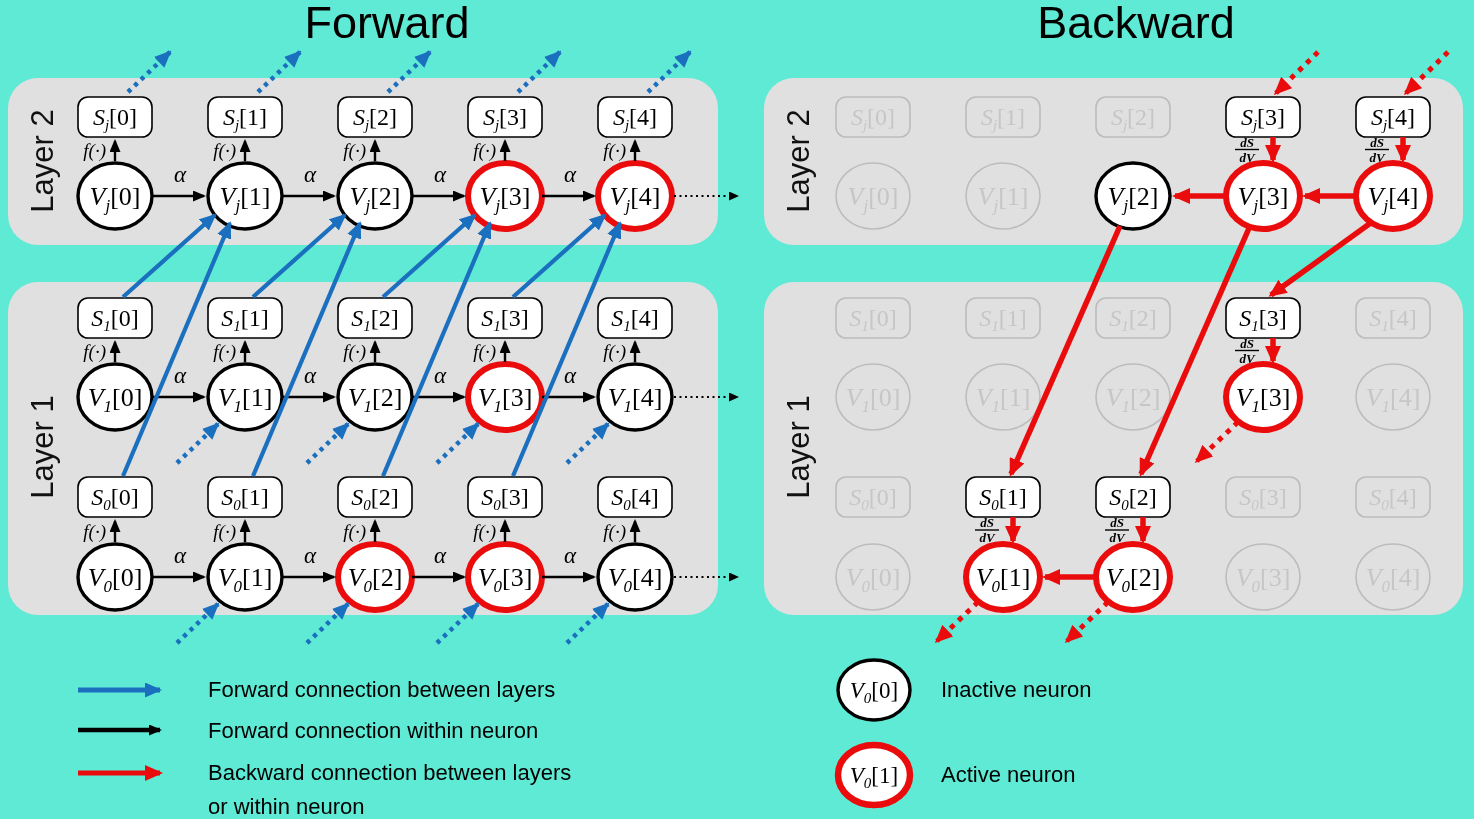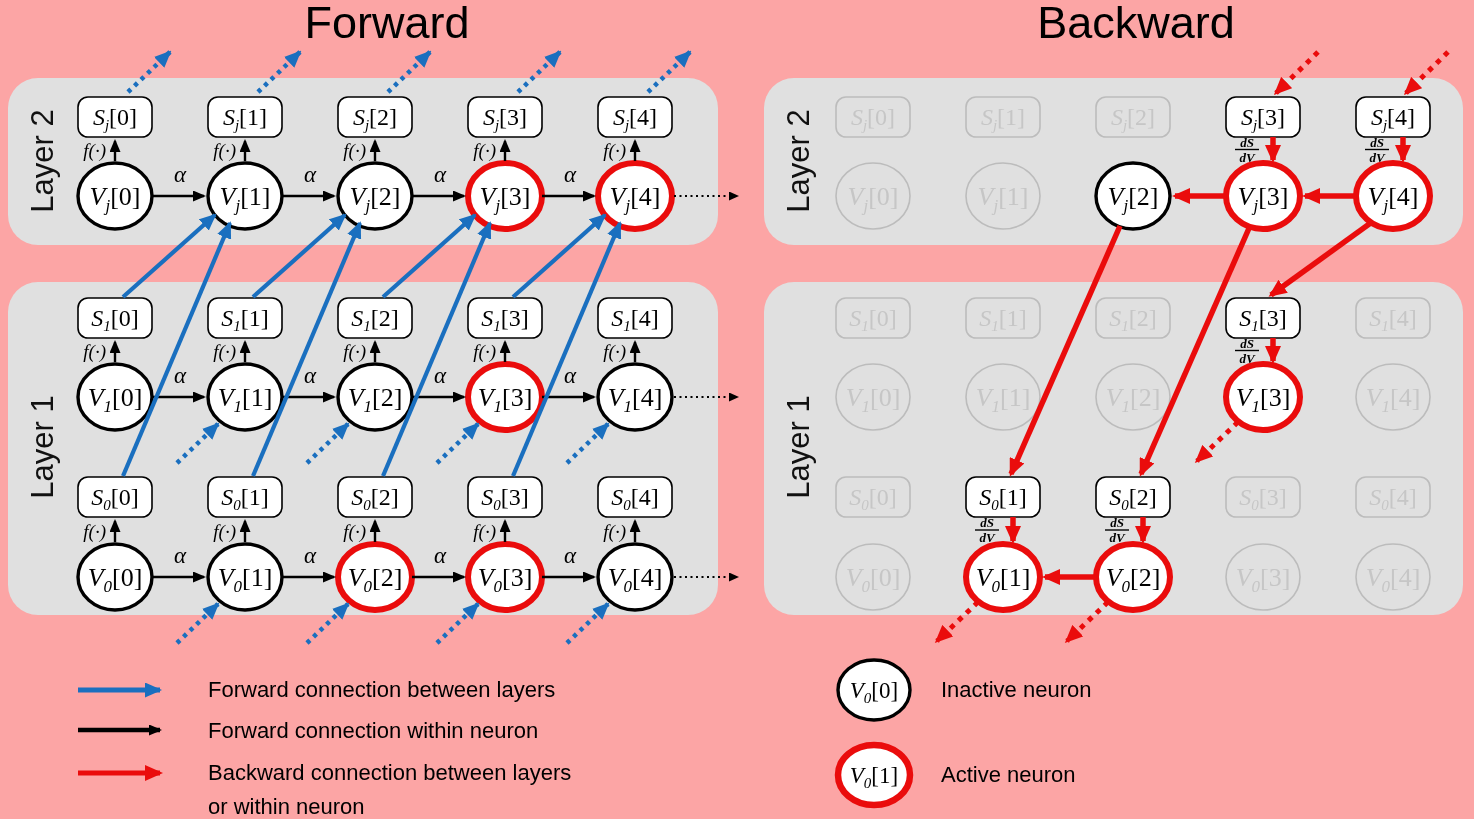--- a/index.html
+++ b/index.html
@@ -1,16 +1,16 @@
 <!DOCTYPE html>
 <html><head>
 <meta charset="utf-8">
 <style>
   html,body { margin:0; padding:0; background:#ffffff; }
-  .fig-wrap { position:relative; width:1474px; height:819px; background:#fca5a5;
+  .fig-wrap { position:relative; width:1474px; height:819px; background:#5eead4;
               font-family:"Liberation Sans", sans-serif; }
   svg { display:block; }
   text { user-select:none; }
   .title-text   { font-family:"Liberation Sans", sans-serif; font-size:45px; fill:#000; }
   .layer-label  { font-family:"Liberation Sans", sans-serif; font-size:31px; fill:#111; }
   .legend-text  { font-family:"Liberation Sans", sans-serif; font-size:22px; fill:#000; }
 </style>
 </head>
 <body>
 

